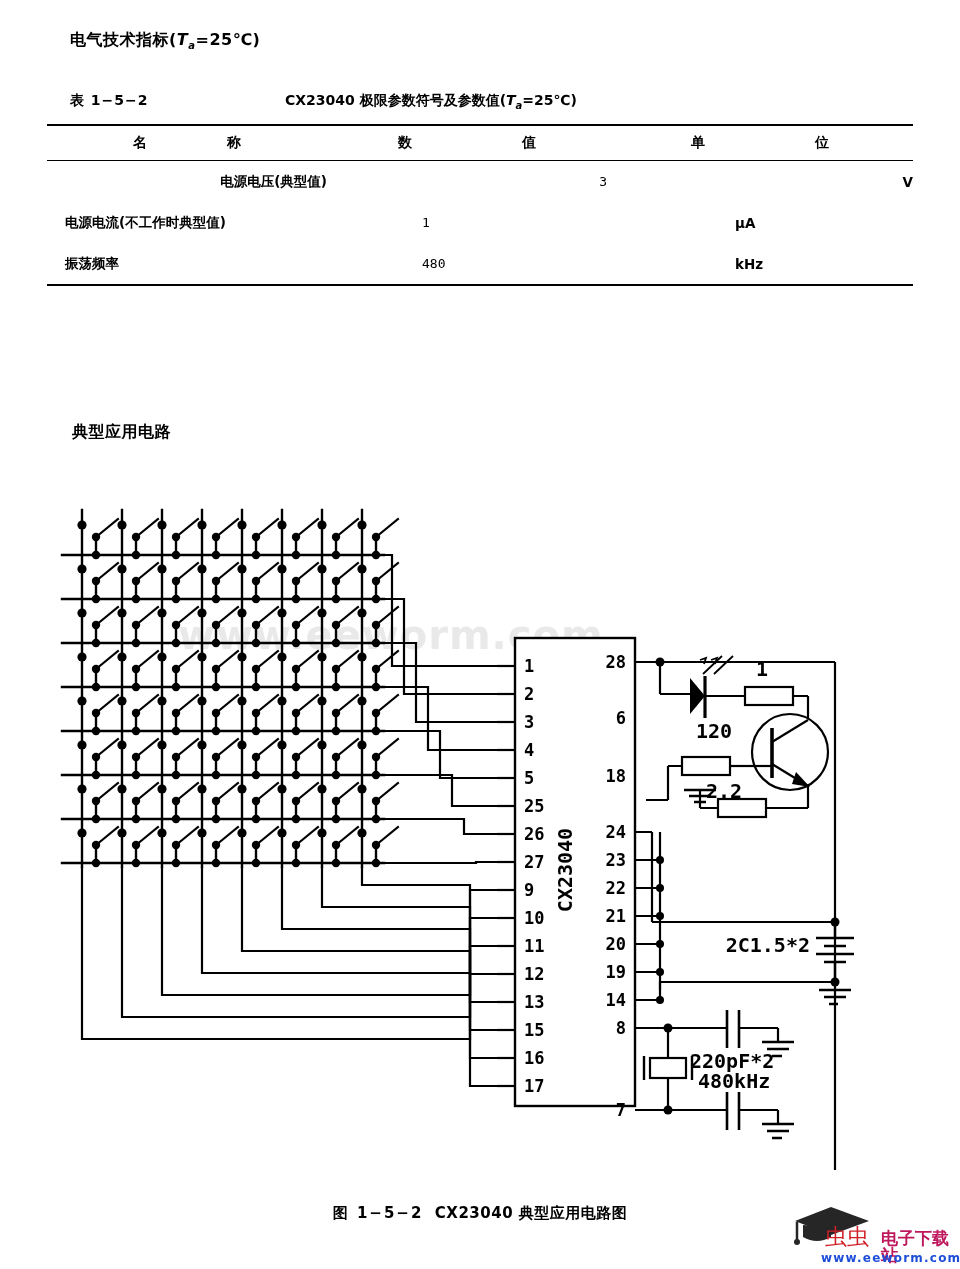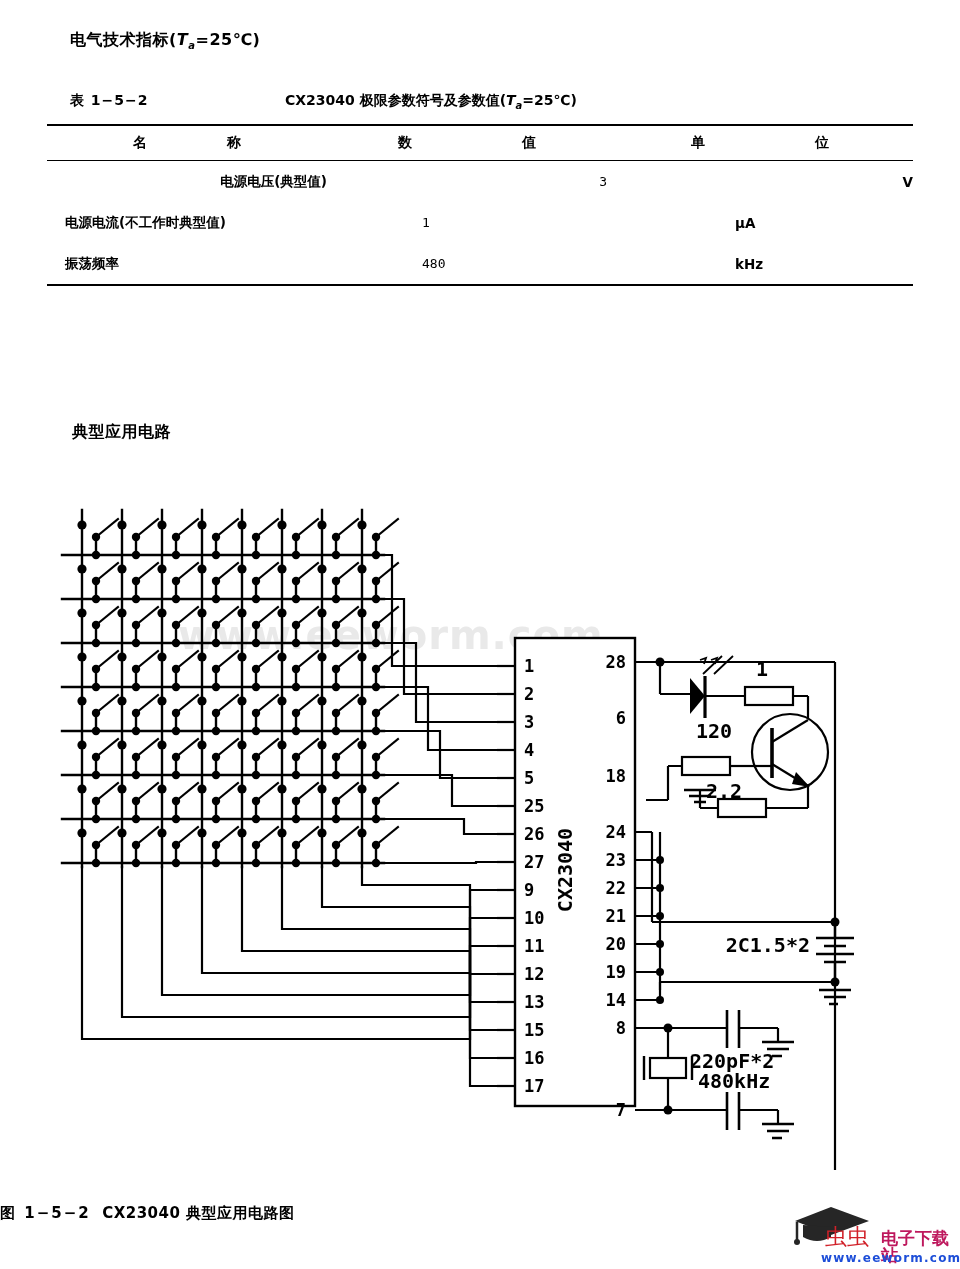--- a/index.html
+++ b/index.html
@@ -74,21 +74,21 @@
     font-weight:bold;
     letter-spacing:1px;
     user-select:none;
     white-space:nowrap;
   }
   #watermark-cndzz{left:178px;top:612px;}
 
   
   #figure-caption{
     position:absolute;left:0;top:1204px;width:960px;
-    text-align:left;font-size:15px;font-weight:bold;
+    text-align:center;font-size:15px;font-weight:bold;
     letter-spacing:0.5px;
   }
   #figure-caption .num{letter-spacing:2px;}
 
   
   #site-logo{
     position:absolute;left:793px;top:1203px;width:162px;height:62px;
   }
   #logo-bugs{
     position:absolute;left:32px;top:21px;

